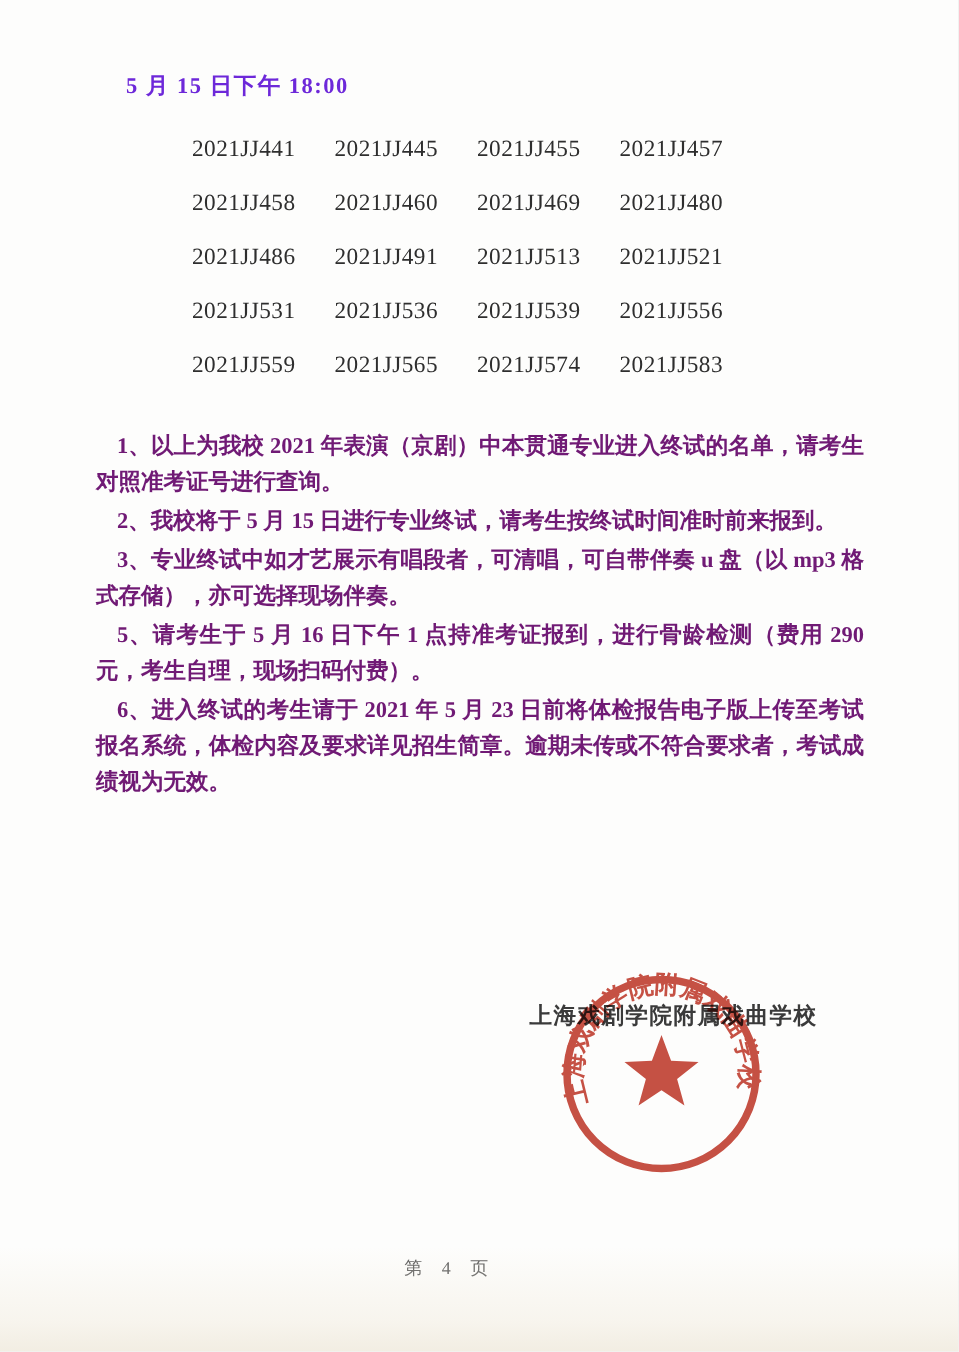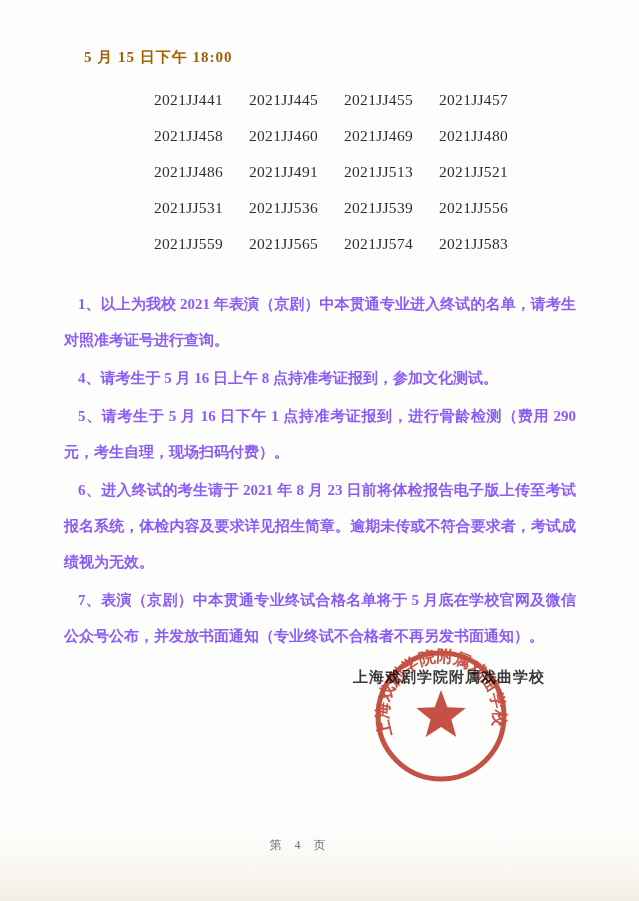--- a/index.html
+++ b/index.html
@@ -24,49 +24,48 @@
     height: 70px;
     background: linear-gradient(180deg, rgba(246,242,232,0) 0%, rgba(243,238,226,0.55) 70%, rgba(238,232,218,0.75) 100%);
     pointer-events: none;
   }
   .session-header {
     position: absolute;
     left: 84px;
     top: 48px;
     font-size: 15px;
     font-weight: bold;
-    color: #a16207;
+    color: #6d28d9;
     letter-spacing: 1px;
     white-space: nowrap;
   }
   .candidate-table {
     position: absolute;
     left: 128px;
     top: 82px;
     display: grid;
     grid-template-columns: repeat(4, 95px);
     grid-auto-rows: 36px;
     align-items: center;
     font-size: 15.5px;
     color: #2e2e2e;
     letter-spacing: 0.3px;
   }
   .candidate-table .cell {
     white-space: nowrap;
-    text-align: right;
   }
   .notes {
     position: absolute;
     left: 64px;
     top: 286px;
     width: 512px;
     font-size: 15px;
-    line-height: 36px;
+    line-height: 24px;
     font-weight: bold;
-    color: #8b5cf6;
+    color: #701a75;
     text-align: justify;
   }
   .notes p {
     margin: 0 0 2px 0;
     text-indent: 14px;
   }
   .signature {
     position: absolute;
     left: 344px;
     top: 668px;
@@ -146,24 +145,24 @@
     <span class="cell">2021JJ539</span>
     <span class="cell">2021JJ556</span>
     <span class="cell">2021JJ559</span>
     <span class="cell">2021JJ565</span>
     <span class="cell">2021JJ574</span>
     <span class="cell">2021JJ583</span>
   </div>
 
   <div class="notes">
     <p>1、以上为我校 2021 年表演（京剧）中本贯通专业进入终试的名单，请考生对照准考证号进行查询。</p>
-    <p>4、请考生于 5 月 16 日上午 8 点持准考证报到，参加文化测试。</p>
+    <p>2、我校将于 5 月 15 日进行专业终试，请考生按终试时间准时前来报到。</p>
+    <p>3、专业终试中如才艺展示有唱段者，可清唱，可自带伴奏 u 盘（以 mp3 格式存储），亦可选择现场伴奏。</p>
     <p>5、请考生于 5 月 16 日下午 1 点持准考证报到，进行骨龄检测（费用 290 元，考生自理，现场扫码付费）。</p>
-    <p>6、进入终试的考生请于 2021 年 8 月 23 日前将体检报告电子版上传至考试报名系统，体检内容及要求详见招生简章。逾期未传或不符合要求者，考试成绩视为无效。</p>
-    <p>7、表演（京剧）中本贯通专业终试合格名单将于 5 月底在学校官网及微信公众号公布，并发放书面通知（专业终试不合格者不再另发书面通知）。</p>
+    <p>6、进入终试的考生请于 2021 年 5 月 23 日前将体检报告电子版上传至考试报名系统，体检内容及要求详见招生简章。逾期未传或不符合要求者，考试成绩视为无效。</p>
   </div>
 
   <div class="signature">
     <div class="school-name">上海戏剧学院附属戏曲学校</div>
   </div>
 
   <svg class="stamp" viewBox="0 0 164 164" aria-hidden="true">
     <circle class="seal-ring" cx="82" cy="82" r="63"></circle>
     <polygon class="seal-star" points="82,56 88.4,73.2 106.7,74 92.4,85.4 97.3,103 82,92.9 66.7,103 71.6,85.4 57.3,74 75.6,73.2"></polygon>
     <defs>

